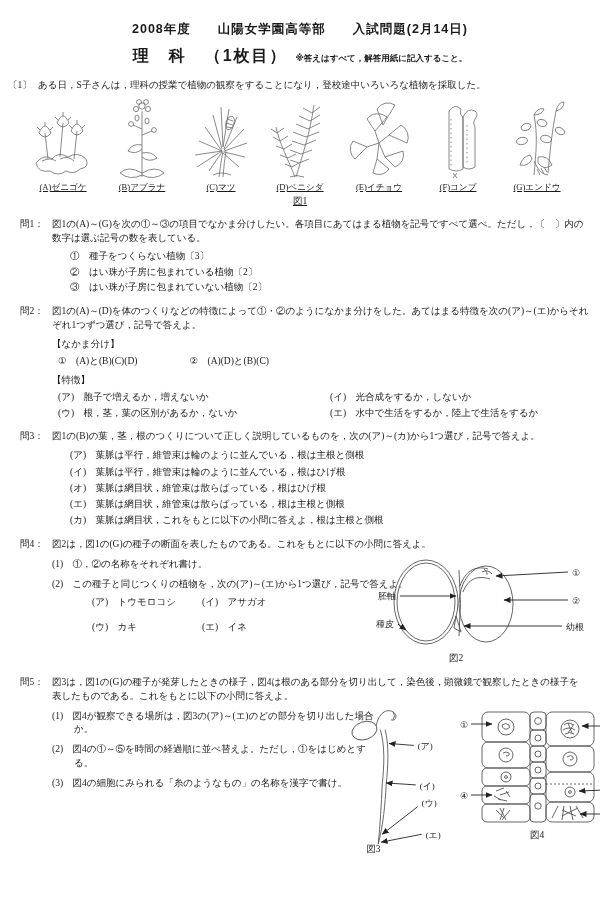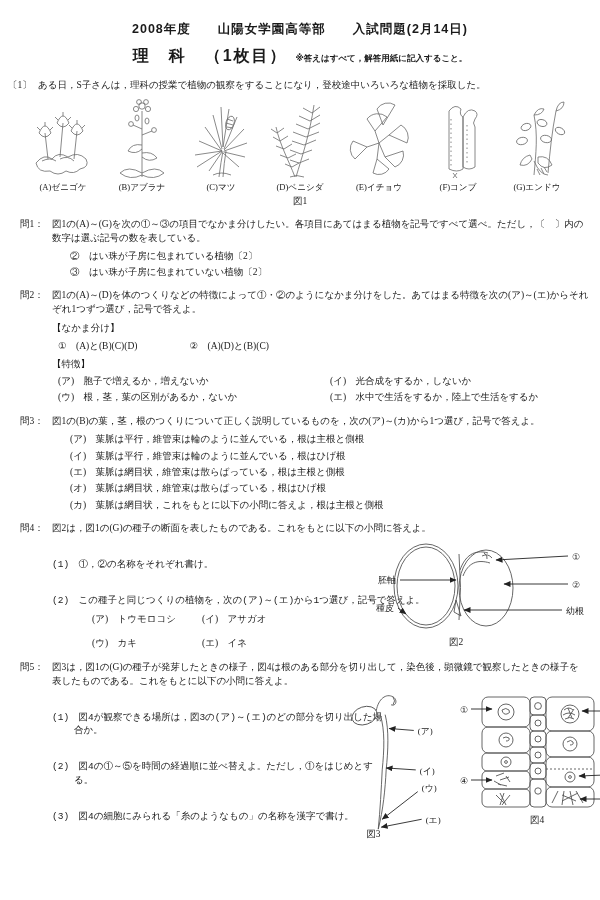--- a/index.html
+++ b/index.html
@@ -12,38 +12,38 @@
   
   .hdr{ text-align:center; padding-top:20px; font-family:"Liberation Sans","DejaVu Sans",sans-serif; }
   .hdr-line{ font-size:12.5px; font-weight:bold; letter-spacing:1px; }
   .subject-row{ margin-top:6px; display:flex; justify-content:center; align-items:baseline; gap:8px; }
   .subject{ font-size:16px; font-weight:bold; letter-spacing:2px; }
   .subject-note{ font-size:8.5px; font-weight:bold; }
   
   .intro{ display:flex; margin:12px 8px 0 8px; }
   .intro-num{ width:30px; flex:none; }
   
-  .fig1{ margin:4px 26px 8px 26px; }
+  .fig1{ margin:4px 26px 8px 26px;text-decoration:underline; }
   .plants-row{ display:flex; justify-content:space-between; align-items:flex-end; }
   .plant{ width:74px; text-align:center; }
   .plant svg{ display:block; margin:0 auto; }
   .plant-label{ font-size:8.6px; margin-top:2px; white-space:nowrap; }
   .fig1-cap{ text-align:center; margin-top:1px; }
   
   .q{ display:flex; margin:10px 8px 0 20px; position:relative; }
   .q-label{ width:32px; flex:none; }
   .q-body{ flex:1; }
   .q-items{ margin:4px 0 0 18px; }
   .q-items div{ margin-top:2px; }
   .bracket-hdr{ margin-top:5px; }
   .group-line{ margin:4px 0 0 6px; display:flex; gap:52px; }
   .feat-grid{ margin:3px 0 0 6px; display:grid; grid-template-columns:272px auto; row-gap:2px; }
   .opts{ margin:5px 0 0 18px; }
   .opts div{ margin-top:2.5px; }
-  .sub{ margin-top:22px; padding-left:22px; text-indent:-22px;font-family:Liberation Mono, monospace; }
+  .sub{ margin-top:6px; padding-left:22px; text-indent:-22px; }
   .sub-opts{ margin:5px 0 0 40px; display:grid; grid-template-columns:110px auto; row-gap:11px; }
   .q4-text{ width:336px; }
   .q5-text{ width:310px; }
   .figabs{ position:absolute; }
   svg text{ font-family:"Liberation Serif","DejaVu Serif",serif; fill:#1a1a1a; }
 </style>
 </head>
 <body>
 
 <div class="page">
@@ -192,20 +192,21 @@
         </div>
     </div>
     <div class="fig1-cap">図1</div>
   </div>
 
   <div class="q">
     <span class="q-label">問1：</span>
     <div class="q-body">
       <div>図1の(A)～(G)を次の①～③の項目でなかま分けしたい。各項目にあてはまる植物を記号ですべて選べ。ただし，〔　〕内の数字は選ぶ記号の数を表している。</div>
       <div class="q-items">
+        <div>①　種子をつくらない植物〔3〕</div>
         <div>②　はい珠が子房に包まれている植物〔2〕</div>
         <div>③　はい珠が子房に包まれていない植物〔2〕</div>
       </div>
     </div>
   </div>
 
   <div class="q">
     <span class="q-label">問2：</span>
     <div class="q-body">
       <div>図1の(A)～(D)を体のつくりなどの特徴によって①・②のようになかま分けをした。あてはまる特徴を次の(ア)～(エ)からそれぞれ1つずつ選び，記号で答えよ。</div>
@@ -224,22 +225,22 @@
     </div>
   </div>
 
   <div class="q">
     <span class="q-label">問3：</span>
     <div class="q-body">
       <div>図1の(B)の葉，茎，根のつくりについて正しく説明しているものを，次の(ア)～(カ)から1つ選び，記号で答えよ。</div>
       <div class="opts">
         <div>(ア)　葉脈は平行，維管束は輪のように並んでいる，根は主根と側根</div>
         <div>(イ)　葉脈は平行，維管束は輪のように並んでいる，根はひげ根</div>
+        <div>(オ)　葉脈は網目状，維管束は散らばっている，根はひげ根</div>
         <div>(エ)　葉脈は網目状，維管束は散らばっている，根は主根と側根</div>
-        <div>(オ)　葉脈は網目状，維管束は散らばっている，根はひげ根</div>
         <div>(カ)　葉脈は網目状，これをもとに以下の小問に答えよ，根は主根と側根</div>
       </div>
     </div>
   </div>
 
   <div class="q" style="min-height:128px;">
     <span class="q-label">問4：</span>
     <div class="q-body q4-text">
       <div>図2は，図1の(G)の種子の断面を表したものである。これをもとに以下の小問に答えよ。</div>
       <div class="sub">(1)　①，②の名称をそれぞれ書け。</div>

